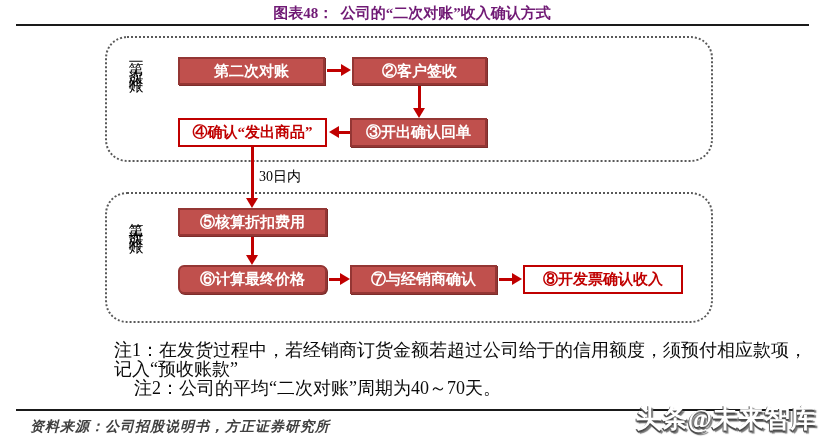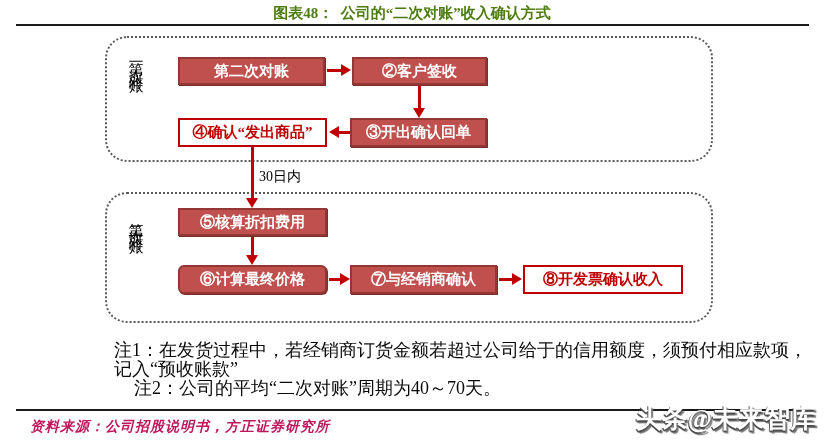--- a/index.html
+++ b/index.html
@@ -5,21 +5,21 @@
   html,body{margin:0;padding:0;background:#fff;}
   #stage{
     position:relative;width:824px;height:443px;background:#ffffff;
     font-family:"Liberation Serif","DejaVu Serif",serif;
     overflow:hidden;color:#111;
   }
   .abs{position:absolute;}
   
   #figure-title{
     left:0;top:4px;width:824px;text-align:center;
-    font-size:15px;font-weight:bold;white-space:pre;color:#4d7c0f;
+    font-size:15px;font-weight:bold;white-space:pre;color:#701a75;
   }
   .rule{height:2px;background:#1a1a1a;}
   
   .frame{
     border:2px dotted #595959;border-radius:22px;background:transparent;z-index:1;
   }
   
   .vlabel{
     writing-mode:vertical-rl;text-orientation:upright;
     font-size:15px;letter-spacing:4px;color:#000;z-index:2;line-height:1;
@@ -49,21 +49,21 @@
   .arrow-v{width:3px;background:#c00000;z-index:4;}
   .arrow-v.down::after{
     content:"";position:absolute;bottom:-9px;left:-5px;width:0;height:0;
     border-top:10px solid #c00000;border-left:6px solid transparent;border-right:6px solid transparent;
   }
   #interval-label{font-size:14px;color:#000;z-index:5;}
   
   .note-line{font-size:18px;line-height:19px;white-space:nowrap;color:#0a0a0a;}
   
   #source-line{
-    font-size:14px;font-weight:bold;font-style:italic;letter-spacing:1px;color:#be185d;
+    font-size:14px;font-weight:bold;font-style:italic;letter-spacing:1px;color:#404040;
   }
   
   #watermark{
     font-size:26px;font-weight:bold;color:#ffffff;z-index:6;white-space:nowrap;
     font-family:Liberation Serif, serif;
     text-shadow:0 2px 1px #474747,2px 3px 1px #7a7a7a,-1px 1px 0 #5a5a5a;
   }
 </style>
 </head>
 <body>

